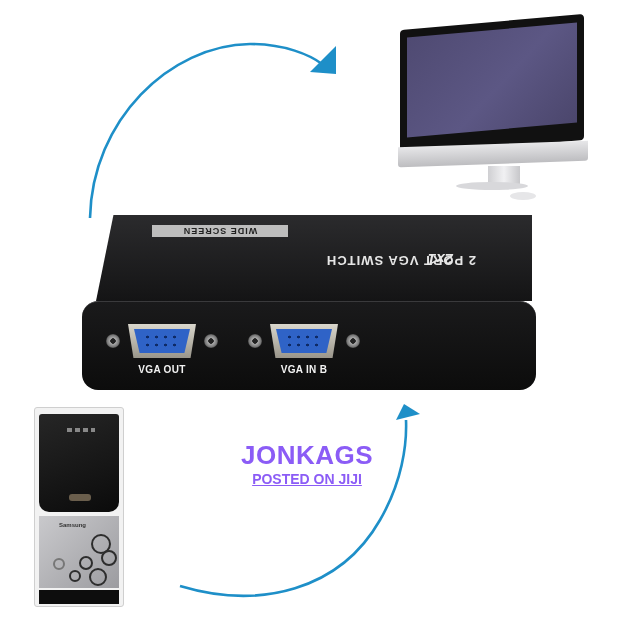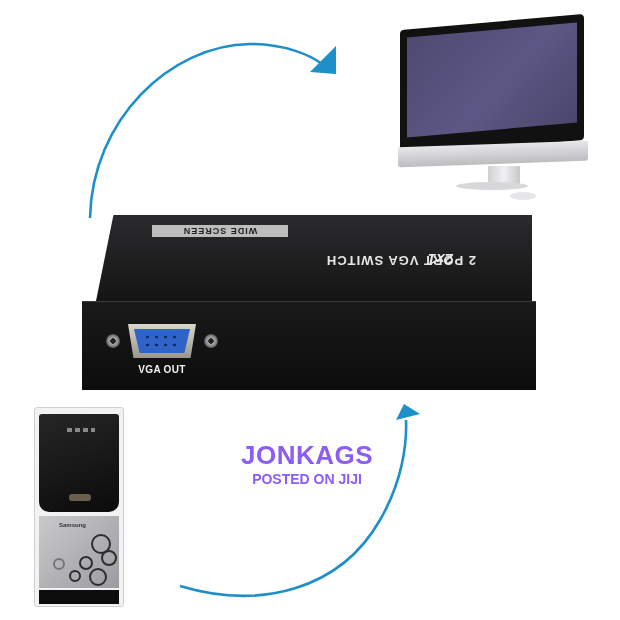--- a/index.html
+++ b/index.html
@@ -11,21 +11,21 @@
   .monitor-bezel { position: absolute; left: 2px; top: 6px; width: 184px; height: 126px; background: #111; transform: skewY(-5deg); border-radius: 4px; }
   .monitor-screen { position: absolute; left: 7px; top: 8px; right: 7px; bottom: 18px; background: linear-gradient(135deg, #4f4a72 0%, #5c5784 55%, #4b466c 100%); }
   .monitor-chin { position: absolute; left: 0; top: 128px; width: 190px; height: 20px; background: linear-gradient(180deg, #e7e7e9, #bdbdc0); border-radius: 0 0 3px 3px; transform: skewY(-2deg); }
   .monitor-neck { position: absolute; left: 90px; top: 150px; width: 32px; height: 18px; background: linear-gradient(90deg, #cfcfd2, #f1f1f3, #c7c7ca); }
   .monitor-foot { position: absolute; left: 58px; top: 166px; width: 72px; height: 8px; background: #d8d8db; border-radius: 50%; }
   .monitor-mouse { position: absolute; left: 112px; top: 176px; width: 26px; height: 8px; background: #e6e6e8; border-radius: 50%; }
 
   
   .switch { position: absolute; left: 82px; top: 215px; width: 456px; height: 175px; }
   .switch-top { position: absolute; left: 14px; top: 0; width: 436px; height: 86px; background: linear-gradient(180deg, #2b2b2d 0%, #141415 100%); clip-path: polygon(4% 0, 100% 0, 100% 100%, 0 100%); }
-  .switch-front { position: absolute; left: 0; top: 86px; width: 454px; height: 88px; background: linear-gradient(180deg, #1a1a1b 0%, #0c0c0c 100%); border-top: 1px solid #3a3a3c; }
+  .switch-front { position: absolute; left: 0; top: 86px; width: 454px; height: 88px; background: linear-gradient(180deg, #1a1a1b 0%, #0c0c0c 100%); border-top: 1px solid #3a3a3c; border-radius: 16px; }
   .badge-wide { position: absolute; left: 56px; top: 10px; width: 136px; height: 12px; background: #bdbdbd; color: #222; font-size: 9px; line-height: 12px; text-align: center; letter-spacing: 1px; transform: rotate(180deg); font-weight: bold; }
   .switch-title { position: absolute; left: 60px; top: 38px; width: 320px; color: #e6e6e6; font-size: 13px; font-weight: bold; letter-spacing: 1px; transform: rotate(180deg); text-align: left; }
   .switch-model { position: absolute; left: 332px; top: 36px; color: #e6e6e6; font-size: 15px; font-style: italic; font-weight: bold; transform: rotate(180deg); }
 
   .port { position: absolute; top: 20px; width: 120px; height: 40px; }
   .screw { position: absolute; top: 12px; width: 14px; height: 14px; border-radius: 50%; background: radial-gradient(circle, #222 25%, #aaa 30%, #777 60%, #333 75%); }
   .dsub { position: absolute; left: 26px; top: 2px; width: 68px; height: 34px; background: linear-gradient(180deg, #d9d6cc, #9a968b); clip-path: polygon(0 0, 100% 0, 92% 100%, 8% 100%); }
   .dsub-inner { position: absolute; left: 6px; top: 5px; right: 6px; bottom: 5px; background: #2f63c7; clip-path: polygon(0 0, 100% 0, 90% 100%, 10% 100%); }
   .pins { position: absolute; left: 9px; top: 4px; right: 9px; bottom: 3px; background-image: radial-gradient(circle, #0e2a66 1.3px, transparent 1.6px); background-size: 9px 8px; }
   .port-label { position: absolute; left: 0; top: 42px; width: 120px; text-align: center; color: #f2f2f2; font-size: 10px; font-weight: bold; letter-spacing: 0.3px; }
@@ -36,21 +36,21 @@
   .tower-leds { position: absolute; left: 28px; top: 14px; width: 28px; height: 4px; background-image: repeating-linear-gradient(90deg, #888 0 5px, transparent 5px 8px); }
   .tower-logo-slot { position: absolute; left: 30px; top: 80px; width: 22px; height: 7px; background: #6a5e4c; border-radius: 3px; }
   .tower-panel { position: absolute; left: 4px; top: 108px; width: 80px; height: 72px; background: linear-gradient(135deg, #c9c9cc, #9c9ca0); }
   .tower-brand { position: absolute; left: 20px; top: 6px; font-size: 6px; color: #333; font-weight: bold; }
   .ring { position: absolute; border-radius: 50%; border: 2px solid #2d2d2d; }
   .tower-base { position: absolute; left: 4px; top: 182px; width: 80px; height: 14px; background: #0d0d0d; }
 
   
   .watermark { position: absolute; left: 222px; top: 440px; width: 170px; text-align: center; color: #8b5cf6; }
   .wm-name { font-size: 26px; font-weight: bold; letter-spacing: 0.5px; line-height: 30px; }
-  .wm-sub { font-size: 14px; font-weight: bold; line-height: 18px; }
+  .wm-sub { font-size: 14px; font-weight: bold; line-height: 18px; text-decoration: underline; }
 </style>
 </head>
 <body>
 
 <div class="canvas">
 
   <svg class="arrows" viewBox="0 0 620 620">
     <g>
       <path d="M 90 218 C 92 120, 170 45, 250 44 C 285 44, 310 55, 322 64" fill="none" stroke="#1e8fc8" stroke-width="2.6"></path>
       <polygon points="336,46 336,74 310,72" fill="#1e8fc8"></polygon>
@@ -81,20 +81,30 @@
       <div class="port" style="left:20px;">
         <div class="screw" style="left:4px;"></div>
         <div class="dsub">
             <div class="dsub-inner">
               <div class="pins"></div>
             </div>
           </div>
         <div class="screw" style="left:102px;"></div>
         <div class="port-label">VGA OUT</div>
       </div>
+      <div class="port" style="left:162px;">
+        <div class="screw" style="left:4px;"></div>
+        <div class="dsub">
+            <div class="dsub-inner">
+              <div class="pins"></div>
+            </div>
+          </div>
+        <div class="screw" style="left:102px;"></div>
+        <div class="port-label">VGA IN B</div>
+      </div>
     </div>
   </div>
 
   <div class="tower">
     <div class="tower-bay">
       <div class="tower-leds"></div>
       <div class="tower-logo-slot"></div>
     </div>
     <div class="tower-panel">
       <div class="tower-brand">Samsung</div>

